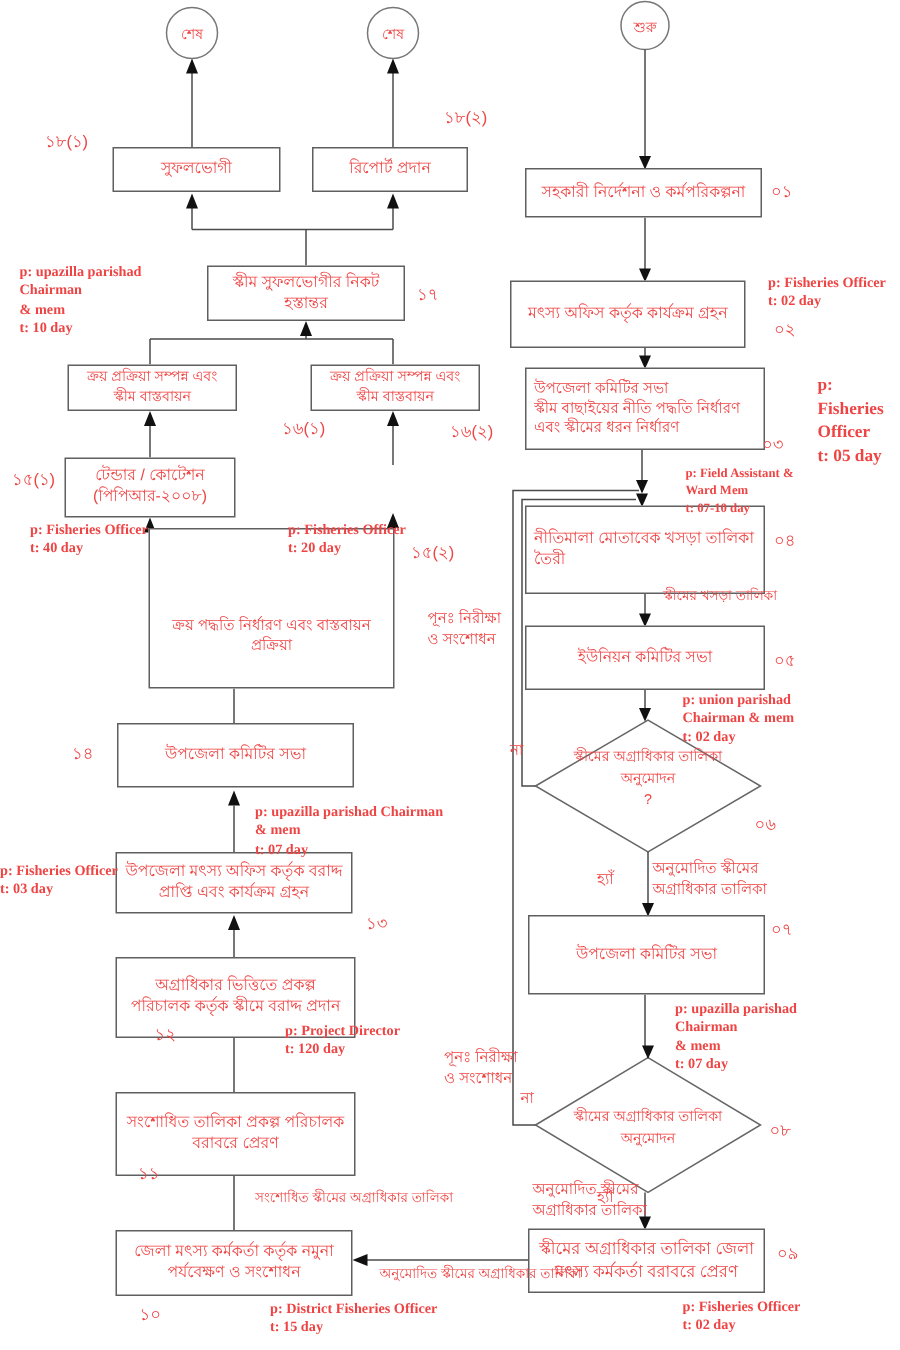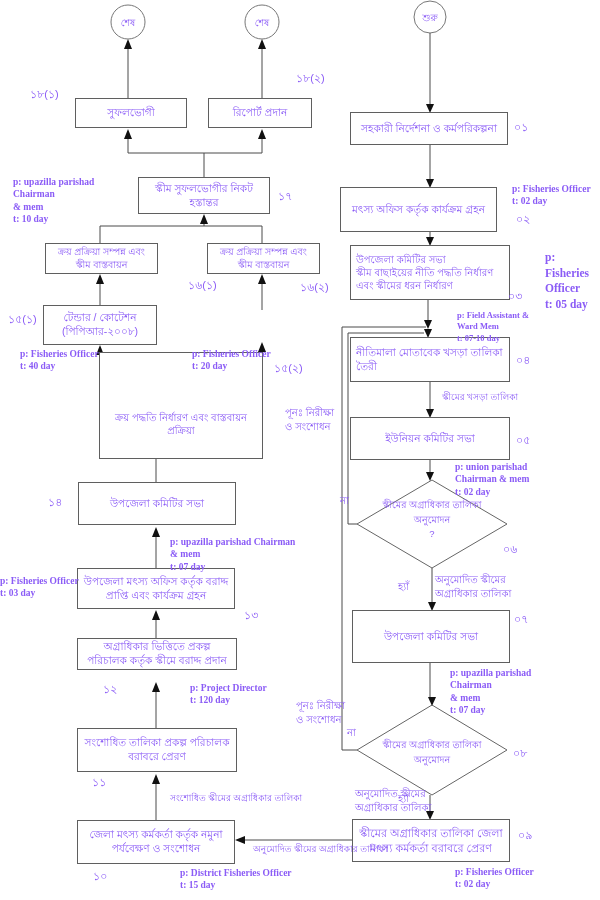--- a/index.html
+++ b/index.html
@@ -1,17 +1,17 @@
 <!DOCTYPE html>
 <html><head>
 <meta charset="utf-8">
 <style>
   html,body{margin:0;padding:0;background:#e8e8e8;}
   .page{position:relative;width:600px;height:900px;background:#ffffff;overflow:hidden;
-        font-family:"Liberation Sans","DejaVu Sans",sans-serif;color:#8b5cf6;}
+        font-family:"Liberation Sans","DejaVu Sans",sans-serif;color:#ef4444;}
   svg.wires{position:absolute;left:0;top:0;}
   .box{position:absolute;box-sizing:border-box;border:1px solid #5f5f5f;background:#fff;
        display:flex;align-items:center;justify-content:center;text-align:center;
        font-size:10.5px;line-height:1.3;padding:1px 5px;white-space:pre-line;}
   .box.left-align{justify-content:flex-start;text-align:left;}
   .box.bottom-align{align-items:flex-end;padding-bottom:21px;}
   .num{position:absolute;font-size:11px;}
   .ann{position:absolute;font-family:"Liberation Serif","DejaVu Serif",serif;font-weight:bold;
        font-size:9.5px;line-height:1.3;white-space:pre-line;}
   .ann.big{font-size:11.5px;line-height:1.35;margin-left:32px;}
@@ -98,29 +98,29 @@
 
   <div class="box" style="left:208px;top:98px;width:104px;height:30px">রিপোর্ট প্রদান</div>
   <div class="box" style="left:75px;top:98px;width:112px;height:30px">সুফলভোগী</div>
   <div class="box" style="left:138px;top:177px;width:132px;height:37px">স্কীম সুফলভোগীর নিকট হস্তান্তর</div>
   <div class="box" style="left:45px;top:243px;width:113px;height:31px;font-size:9.5px">ক্রয় প্রক্রিয়া সম্পন্ন এবং স্কীম বাস্তবায়ন</div>
   <div class="box" style="left:207px;top:243px;width:113px;height:31px;font-size:9.5px">ক্রয় প্রক্রিয়া সম্পন্ন এবং স্কীম বাস্তবায়ন</div>
   <div class="box" style="left:43px;top:305px;width:114px;height:40px">টেন্ডার / কোটেশন (পিপিআর-২০০৮)</div>
   <div class="box bottom-align" style="left:99px;top:352px;width:164px;height:107px;font-size:10px">ক্রয় পদ্ধতি নির্ধারণ এবং বাস্তবায়ন প্রক্রিয়া</div>
   <div class="box" style="left:78px;top:482px;width:158px;height:43px">উপজেলা কমিটির সভা</div>
   <div class="box" style="left:77px;top:568px;width:158px;height:41px">উপজেলা মৎস্য অফিস কর্তৃক বরাদ্দ প্রাপ্তি এবং কার্যক্রম গ্রহন</div>
-  <div class="box" style="left:77px;top:638px;width:160px;height:32px">অগ্রাধিকার ভিত্তিতে প্রকল্প পরিচালক কর্তৃক স্কীমে বরাদ্দ প্রদান</div>
-  <div class="box" style="left:77px;top:728px;width:160px;height:44px">সংশোধিত তালিকা প্রকল্প পরিচালক বরাবরে প্রেরণ</div>
+  <div class="box" style="left:77px;top:638px;width:160px;height:54px">অগ্রাধিকার ভিত্তিতে প্রকল্প পরিচালক কর্তৃক স্কীমে বরাদ্দ প্রদান</div>
+  <div class="box" style="left:77px;top:728px;width:160px;height:56px">সংশোধিত তালিকা প্রকল্প পরিচালক বরাবরে প্রেরণ</div>
   <div class="box" style="left:77px;top:820px;width:158px;height:44px">জেলা মৎস্য কর্মকর্তা কর্তৃক নমুনা পর্যবেক্ষণ ও সংশোধন</div>
 
   <div class="box" style="left:350px;top:112px;width:158px;height:33px">সহকারী নির্দেশনা ও কর্মপরিকল্পনা</div>
   <div class="box" style="left:340px;top:187px;width:157px;height:45px">মৎস্য অফিস কর্তৃক কার্যক্রম গ্রহন</div>
   <div class="box left-align" style="left:350px;top:245px;width:160px;height:55px;font-size:10px">উপজেলা কমিটির সভা
 স্কীম বাছাইয়ের নীতি পদ্ধতি নির্ধারণ এবং স্কীমের ধরন নির্ধারণ</div>
-  <div class="box left-align" style="left:350px;top:337px;width:160px;height:45px">নীতিমালা মোতাবেক খসড়া তালিকা তৈরী</div>
+  <div class="box left-align" style="left:350px;top:337px;width:160px;height:59px">নীতিমালা মোতাবেক খসড়া তালিকা তৈরী</div>
   <div class="box" style="left:350px;top:417px;width:160px;height:43px">ইউনিয়ন কমিটির সভা</div>
   <div class="box" style="left:352px;top:610px;width:158px;height:53px">উপজেলা কমিটির সভা</div>
   <div class="box" style="left:352px;top:819px;width:158px;height:43px;font-size:11px">স্কীমের অগ্রাধিকার তালিকা জেলা মৎস্য কর্মকর্তা বরাবরে প্রেরণ</div>
 
   <div class="dtext" style="left:363px;top:498px;width:138px">স্কীমের অগ্রাধিকার তালিকা অনুমোদন
 ?</div>
   <div class="dtext" style="left:363px;top:738px;width:138px">স্কীমের অগ্রাধিকার তালিকা অনুমোদন</div>
 
   <div class="num" style="left:30px;top:86px">১৮(১)</div>
   <div class="num" style="left:296px;top:70px">১৮(২)</div>

